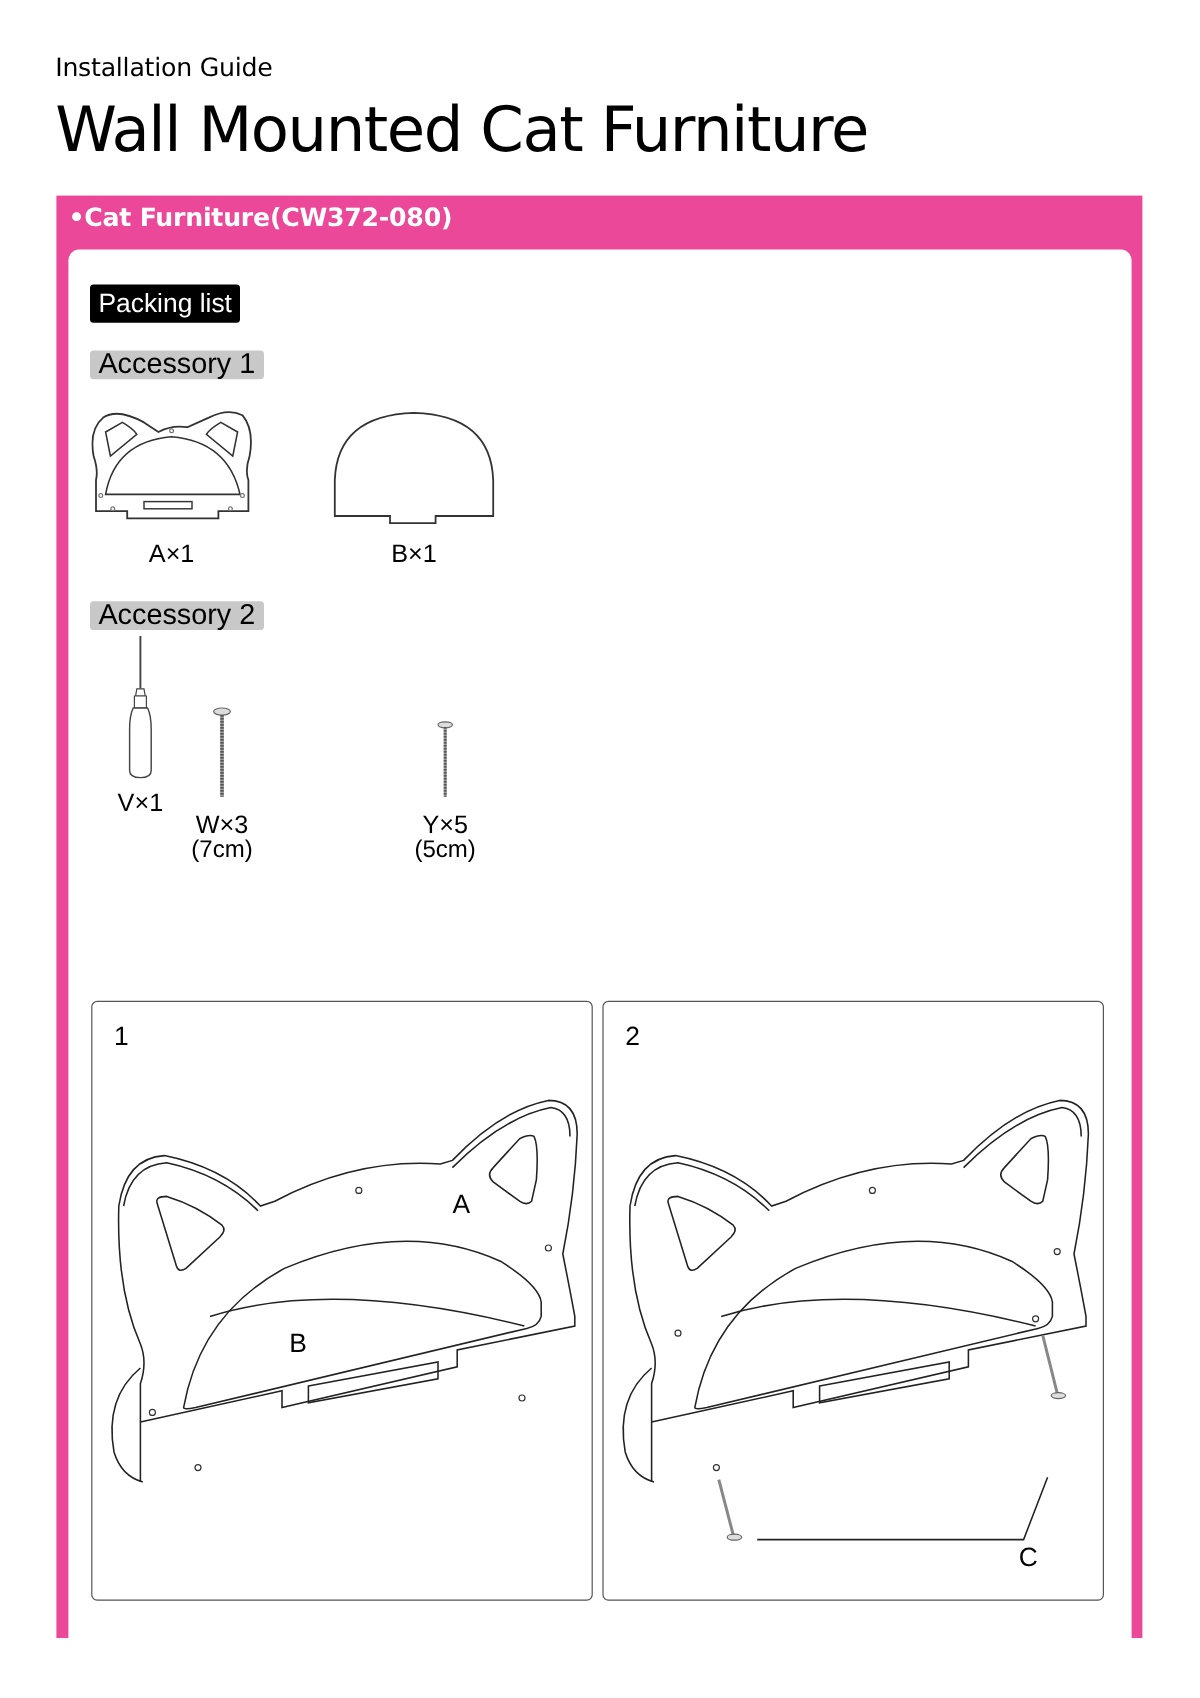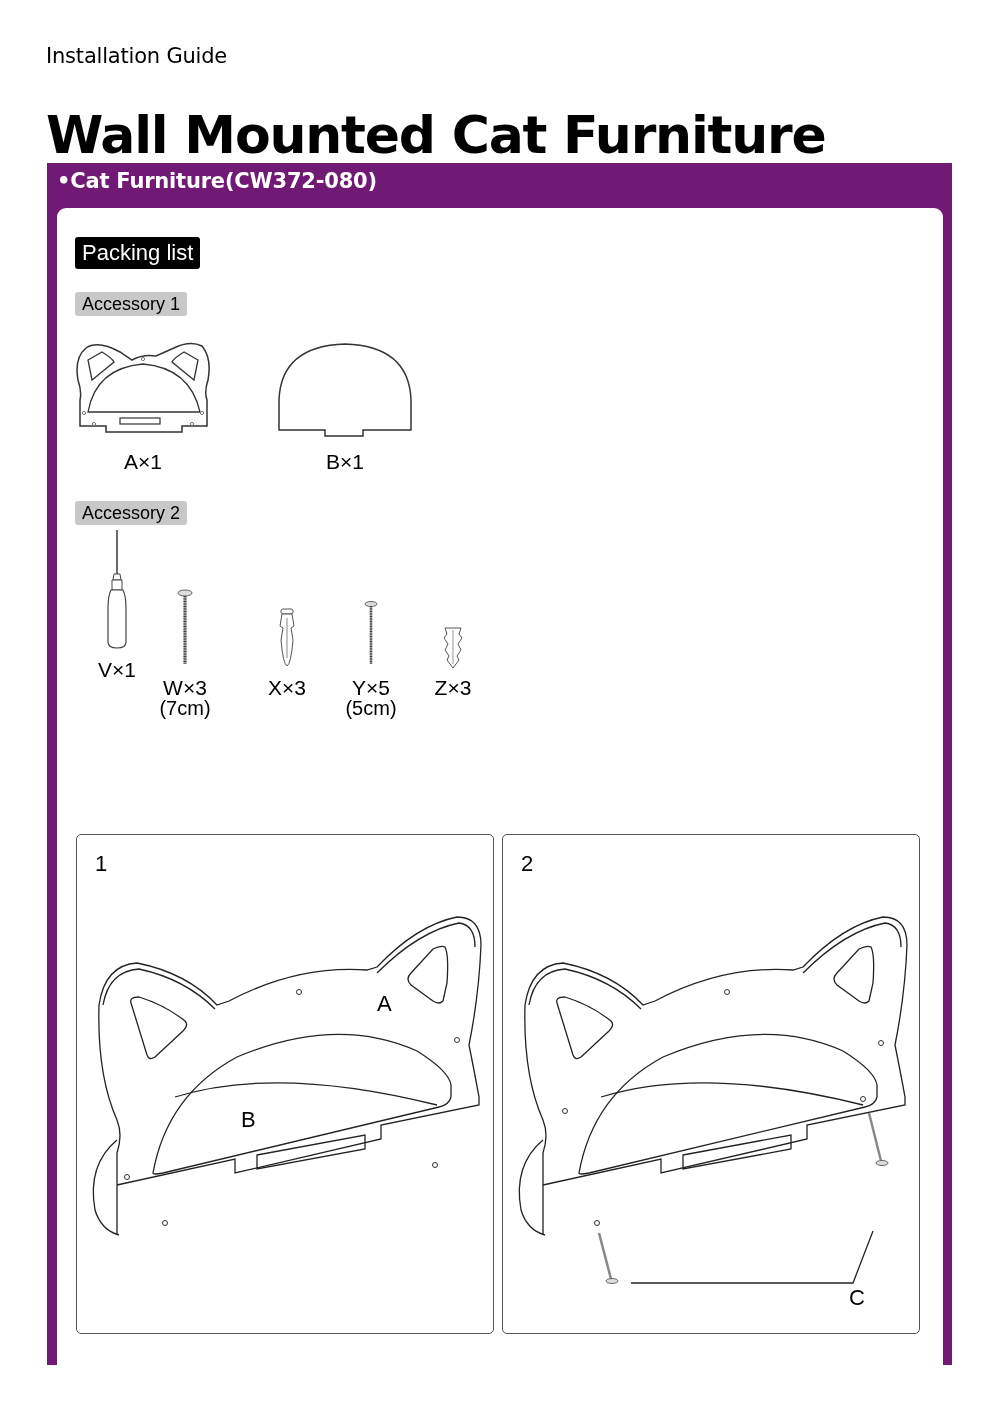--- a/index.html
+++ b/index.html
@@ -1,27 +1,27 @@
 <!DOCTYPE html>
 <html><head>
 <meta charset="utf-8">
 <style>
   * { margin:0; padding:0; box-sizing:border-box; }
   html, body { width:1000px; height:1415px; background:#ffffff; overflow:hidden; }
   body { position:relative; font-family:"Liberation Sans", sans-serif; color:#000; }
 
   .subtitle { position:absolute; left:46px; top:44px; font-family:"DejaVu Sans", sans-serif; font-size:21px; letter-spacing:-0.2px; }
-  .title { position:absolute; left:46px; top:76px; font-family:"DejaVu Sans", sans-serif; font-weight:bold; font-size:52px; letter-spacing:-1.2px; line-height:66px;margin-top:26px; }
+  .title { position:absolute; left:46px; top:76px; font-family:"DejaVu Sans", sans-serif; font-weight:normal; font-size:52px; letter-spacing:-1.2px; line-height:66px; }
 
-  .frame { position:absolute; left:47px; top:163px; width:905px; height:1202px; background:#701a75; }
+  .frame { position:absolute; left:47px; top:163px; width:905px; height:1202px; background:#ec4899; }
   .frame-header { position:absolute; left:10px; top:6px; color:#fff; font-family:"DejaVu Sans", sans-serif; font-weight:bold; font-size:21px; letter-spacing:-0.2px; }
   .panel { position:absolute; left:10px; top:45px; width:886px; height:1260px; background:#fff; border-radius:9px; }
 
   .black-tag { position:absolute; background:#000; color:#fff; font-size:22px; padding:2px 7px 3px 7px; border-radius:3px; line-height:27px; }
-  .grey-tag { position:absolute; background:#c8c8c8; color:#000; font-size:18px; padding:1px 7px 1px 7px; border-radius:3px; line-height:22px; }
+  .grey-tag { position:absolute; background:#c8c8c8; color:#000; font-size:24px; padding:1px 7px 1px 7px; border-radius:3px; line-height:22px; }
 
   .item { position:absolute; text-align:center; }
   .item svg { display:block; margin:0 auto; }
   .item-label { font-size:21px; line-height:24px; display:block; }
   .item-sub { font-size:20px; line-height:16px; display:block; }
 
   .step { position:absolute; top:626px; width:418px; height:500px; border:1.5px solid #555; border-radius:5px; background:#fff; }
   .step-num { position:absolute; left:18px; top:16px; font-size:22px; }
   .step svg.drawing { position:absolute; left:0; top:0; }
   .callout { position:absolute; font-size:22px; }
@@ -79,46 +79,31 @@
     <div class="item" style="left:98px; top:338px; width:60px;">
       <svg width="20" height="124" viewBox="0 0 20 124">
         <ellipse cx="10" cy="47" rx="7" ry="3" fill="#ddd" stroke="#666"></ellipse>
         <line x1="10" y1="50" x2="10" y2="118" stroke="#999" stroke-width="3"></line>
         <line x1="10" y1="50" x2="10" y2="118" stroke="#444" stroke-width="3" stroke-dasharray="1,1.5"></line>
       </svg>
       <span class="item-label" style="margin-top:6px;">W×3</span>
       <span class="item-sub">(7cm)</span>
     </div>
 
-    <div class="item" style="left:200px; top:338px; width:60px;">
-      <svg width="24" height="124" viewBox="0 0 24 124">
-        <rect x="6" y="63" width="12" height="5" rx="2" fill="#fff" stroke="#555"></rect>
-        <path d="M7,68 L5,80 L8,82 L6,94 Q8,118 12,120 Q16,118 18,94 L16,82 L19,80 L17,68 Z" fill="#fff" stroke="#555"></path>
-        <line x1="12" y1="72" x2="12" y2="112" stroke="#888"></line>
-      </svg>
-      <span class="item-label" style="margin-top:6px;">X×3</span>
-    </div>
 
     <div class="item" style="left:284px; top:338px; width:60px;">
       <svg width="20" height="124" viewBox="0 0 20 124">
         <ellipse cx="10" cy="58" rx="6" ry="2.5" fill="#ddd" stroke="#666"></ellipse>
         <line x1="10" y1="60" x2="10" y2="118" stroke="#999" stroke-width="2.5"></line>
         <line x1="10" y1="60" x2="10" y2="118" stroke="#444" stroke-width="2.5" stroke-dasharray="1,1.5"></line>
       </svg>
       <span class="item-label" style="margin-top:6px;">Y×5</span>
       <span class="item-sub">(5cm)</span>
     </div>
 
-    <div class="item" style="left:366px; top:338px; width:60px;">
-      <svg width="24" height="124" viewBox="0 0 24 124">
-        <path d="M4,82 L20,82 L18,88 L21,92 L17,98 L20,104 L16,110 L18,114 L12,122 L6,114 L8,110 L4,104 L7,98 L3,92 L6,88 Z" fill="#fff" stroke="#555"></path>
-        <line x1="12" y1="84" x2="12" y2="118" stroke="#999"></line>
-      </svg>
-      <span class="item-label" style="margin-top:6px;">Z×3</span>
-    </div>
 
 
     <div class="step" style="left:19px;">
       <div class="step-num">1</div>
       <svg class="drawing" width="418" height="500" viewBox="0 0 418 500">
         <g fill="none" stroke="#222" stroke-width="1.3">
 
           <path d="M40,305 Q10,330 18,375 Q24,395 42,400"></path>
 
           <path d="M40,400 L40,318 Q46,300 40,285 Q20,240 22,170 Q28,130 60,128 Q110,138 140,170 L152,166 Q220,130 290,135 L300,132 Q340,90 380,82 Q404,82 404,110 Q402,160 392,210 Q398,240 402,262 L402,262 L402,270 L304,290 L304,304 L158,338 L158,324 L40,350"></path>

